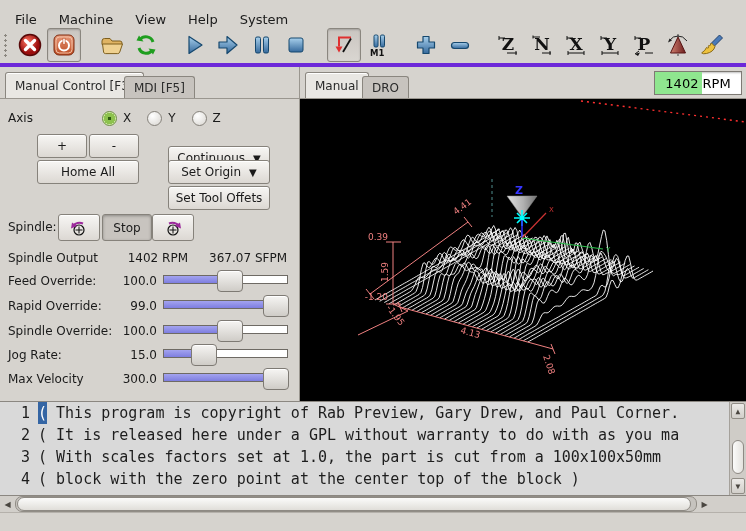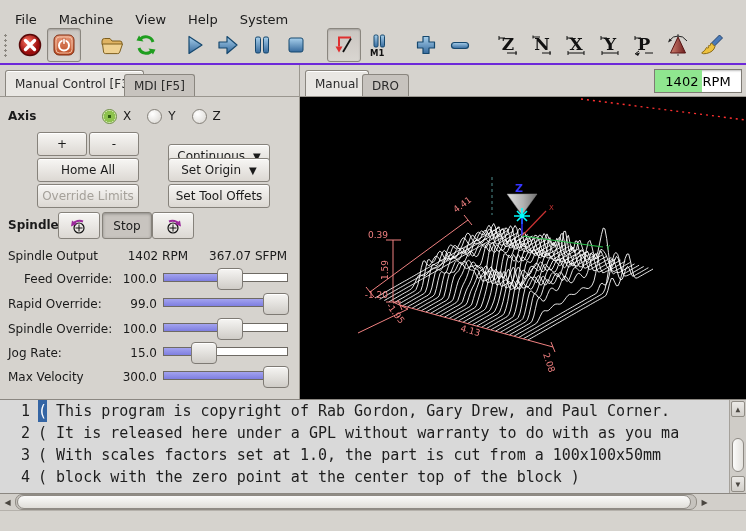--- a/index.html
+++ b/index.html
@@ -3,41 +3,41 @@
 <meta charset="utf-8">
 <style>
   html,body{margin:0;padding:0;background:#888;}
   #app{position:relative;width:746px;height:531px;background:#d6d3ce;overflow:hidden;
        font-family:"DejaVu Sans","Liberation Sans",sans-serif;font-size:12px;color:#1a1a1a;
        display:flex;flex-direction:column;}
   
   .menubar{height:26px;display:flex;align-items:center;padding-left:4px;flex:0 0 auto;}
   .menu-item{padding:4px 11px;font-size:13px;cursor:default;margin-top:12px;}
   
-  .toolbar{height:37px;display:flex;align-items:center;border-bottom:2px solid #6d28d9;flex:0 0 auto;}
+  .toolbar{height:37px;display:flex;align-items:center;border-bottom:4px solid #6d28d9;flex:0 0 auto;}
   .gripper{width:7px;height:26px;margin:0 4px 0 2px;
     background-image:radial-gradient(circle,#8a867f 1px,transparent 1.3px);
     background-size:5px 5px;background-position:1px 1px;}
   .tool{width:32px;height:32px;display:flex;align-items:center;justify-content:center;background:transparent;border:1px solid transparent;}
   .tool.framed{border:1px solid #8a867f;border-radius:3px;background:linear-gradient(#cac6c1,#d9d6d1);box-shadow:inset 0 1px 2px rgba(0,0,0,.2);}
   .tgap{width:14px;}
   .tool svg{display:block;}
   
   .main{flex:0 0 330px;display:flex;}
   .left-panel{position:relative;width:299px;border-right:1px solid #9a968f;flex:0 0 299px;}
   .right-panel{position:relative;flex:1;display:flex;flex-direction:column;}
   
   .tabbar{position:relative;height:31px;border-bottom:1px solid #9a968f;}
   .tab{position:absolute;bottom:0;border:1px solid #8a867f;border-bottom:none;border-radius:3px 3px 0 0;
        padding:0 9px;font-size:12px;display:flex;align-items:center;background:#c7c3be;height:21px;color:#2a2a2a;}
   .tab.active{background:#e9e7e3;height:25px;box-shadow:inset 0 1px 0 #fff;}
   
   .row{position:absolute;left:0;right:0;display:flex;align-items:center;}
   .lbl{position:absolute;font-size:12px;}
-  .bold{font-weight:bold;}
+  .bold{font-weight:normal;}
   .btn{position:absolute;height:22px;border:1px solid #86827b;border-radius:3px;
        background:linear-gradient(#f7f6f4,#dcd8d3);box-shadow:inset 0 1px 0 #fff;
        font-size:12px;display:flex;align-items:center;justify-content:center;color:#1a1a1a;}
   .btn.pressed{background:#c8c4bf;box-shadow:inset 0 1px 3px rgba(0,0,0,.3);}
   .btn.disabled{color:#a5a19a;}
   .combo .arr{margin-left:8px;font-size:10px;}
   .radio{width:13px;height:13px;border-radius:50%;border:1px solid #85817a;background:radial-gradient(circle at 35% 30%,#ffffff,#d8d5d0);}
   .radio.sel{background:radial-gradient(circle,#2c5a10 0 16%,#8dc24e 17% 62%,#cde6a5 63% 80%,#f2f2ef 81%);border-color:#6e8f43;}
   .val{position:absolute;text-align:right;font-size:12px;}
   .slider{position:absolute;width:125px;height:20px;left:163px;}
@@ -271,23 +271,20 @@
         </div>
 
       <div class="btn" style="left:37px;top:93px;width:100px">
           <span>Home All</span>
         </div>
       <div class="btn combo" style="left:168px;top:93px;width:100px">
           <span>Set Origin</span>
           <span class="arr">▼</span>
         </div>
 
-      <div class="btn disabled" style="left:37px;top:119px;width:100px">
-          <span>Override Limits</span>
-        </div>
       <div class="btn" style="left:168px;top:119px;width:100px">
           <span>Set Tool Offets</span>
         </div>
 
       <span class="lbl bold" style="left:8px;top:153px">Spindle:</span>
       <div class="btn" style="left:58px;top:147px;width:40px;height:25px">
         <svg width="22" height="20">
           <circle cx="11" cy="12" r="5" fill="none" stroke="#111" stroke-width="1.2"></circle>
           <path d="M11 8.5 v7 M7.5 12 h7" stroke="#111" stroke-width="1"></path>
           <path d="M5 8 A 8 7 0 0 1 15 5.5" fill="none" stroke="#9c2a9c" stroke-width="2.2"></path>
@@ -303,21 +300,21 @@
           <path d="M11 8.5 v7 M7.5 12 h7" stroke="#111" stroke-width="1"></path>
           <path d="M17 8 A 8 7 0 0 0 7 5.5" fill="none" stroke="#9c2a9c" stroke-width="2.2"></path>
           <polygon points="19,10.5 18,4.5 13,8" fill="#9c2a9c"></polygon>
         </svg>
       </div>
 
       <span class="lbl" style="left:8px;top:184px">Spindle Output</span>
       <span class="val" style="left:100px;top:184px;width:88px">1402 RPM</span>
       <span class="val" style="left:195px;top:184px;width:92px">367.07 SFPM</span>
 
-      <span class="lbl" style="left:24px;top:207px">Feed Override:</span>
+      <span class="lbl" style="left:8px;top:207px">Feed Override:</span>
       <span class="val" style="left:112px;top:207px;width:45px">100.0</span>
       <div class="slider" style="top:203px">
         <div class="trough"></div>
           <div class="fill" style="width: 65.5px;"></div>
           <div class="handle" style="left: 53.5px;"></div>
       </div>
 
       <span class="lbl" style="left:8px;top:232px">Rapid Override:</span>
       <span class="val" style="left:112px;top:232px;width:45px">99.0</span>
       <div class="slider" style="top:228px">
@@ -401,21 +398,21 @@
           <text x="249" y="113" fill="#cc3333" font-size="7">X</text>
           <line x1="222" y1="139" x2="303" y2="150" stroke="#2abf4a" stroke-width="1.2"></line>
           <text x="306" y="153" fill="#2abf4a" font-size="7">Y</text>
         </svg>
       </div>
     </div>
   </div>
 
   <div class="gcode">
     <div class="gline">
-      <span class="gnum">1</span><span style="width:8px"> </span><span class="gsel">(</span><span class="gtxt"> This program is copyright of Rab Gordon, Gary Drew, and Paul Corner.</span>
+      <span class="gnum">1</span><span style="width:8px"> </span><span class="gsel">(</span><span class="gtxt"> This program is copyright of Rab Preview, Gary Drew, and Paul Corner.</span>
     </div>
     <div class="gline">
       <span class="gnum">2</span><span style="width:8px"> </span><span></span><span class="gtxt">( It is released here under a GPL without warranty to do with as you ma</span>
     </div>
     <div class="gline">
       <span class="gnum">3</span><span style="width:8px"> </span><span></span><span class="gtxt">( With scales factors set at 1.0, the part is cut from a 100x100x50mm</span>
     </div>
     <div class="gline">
       <span class="gnum">4</span><span style="width:8px"> </span><span></span><span class="gtxt">( block with the zero point at the center top of the block )</span>
     </div>

